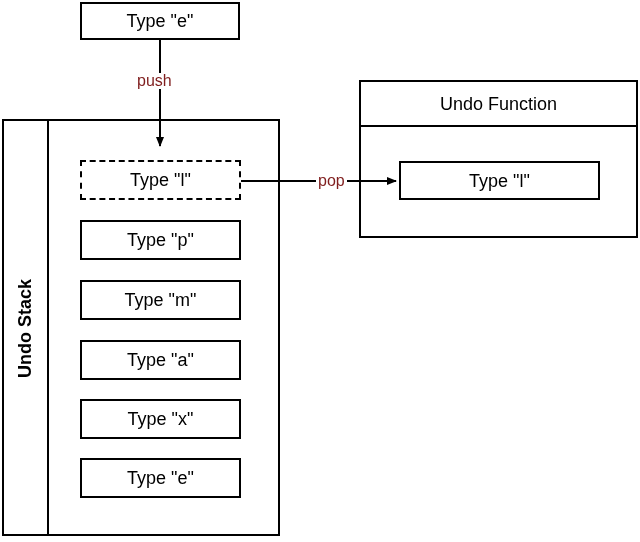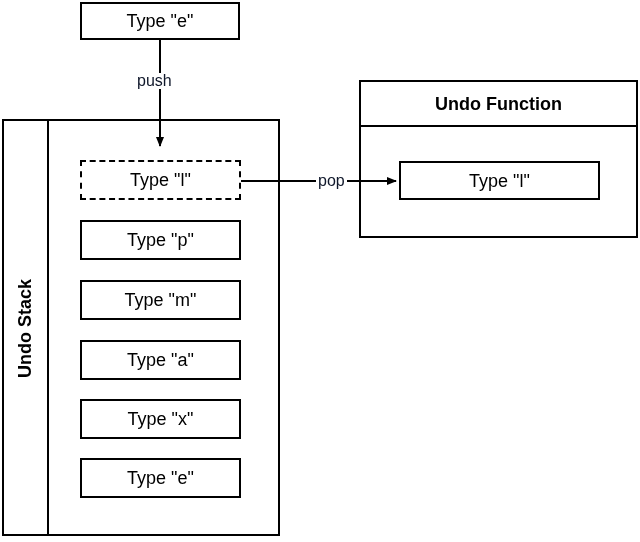--- a/index.html
+++ b/index.html
@@ -56,29 +56,29 @@
     font-weight: bold;
     color: #000000;
     transform: rotate(-90deg);
     transform-origin: center center;
     white-space: nowrap;
     text-align: center;
   }
   .hdr {
     position: absolute;
     font-size: 18px;
-    font-weight: bold;
+    font-weight: normal;
     color: #000000;
     text-align: center;
     white-space: nowrap;
   }
   .edge-label {
     position: absolute;
     font-size: 16px;
-    color: #0f172a;
+    color: #7f1d1d;
     background: #ffffff;
     padding: 0 2px;
     white-space: nowrap;
     line-height: 1;
   }
   svg.wires {
     position: absolute;
     left: 0;
     top: 0;
     width: 640px;

